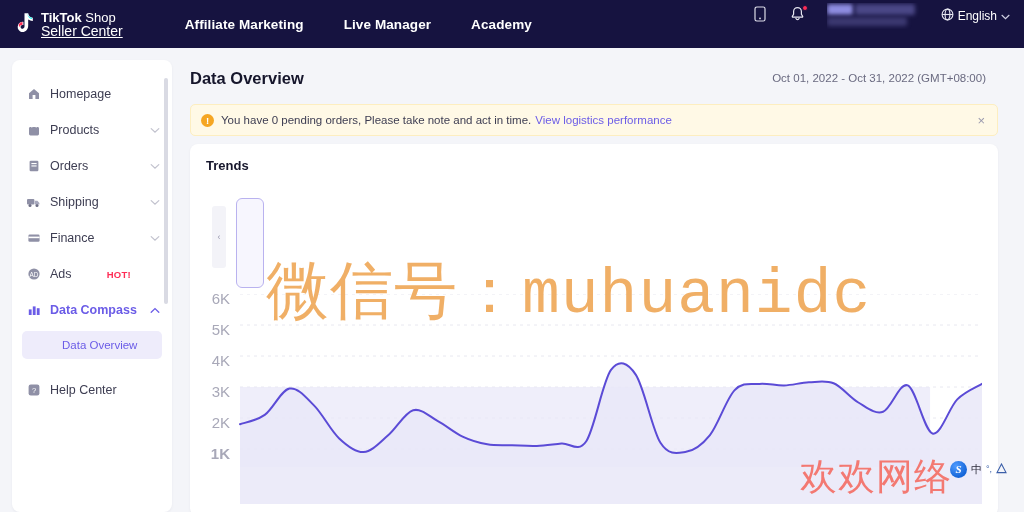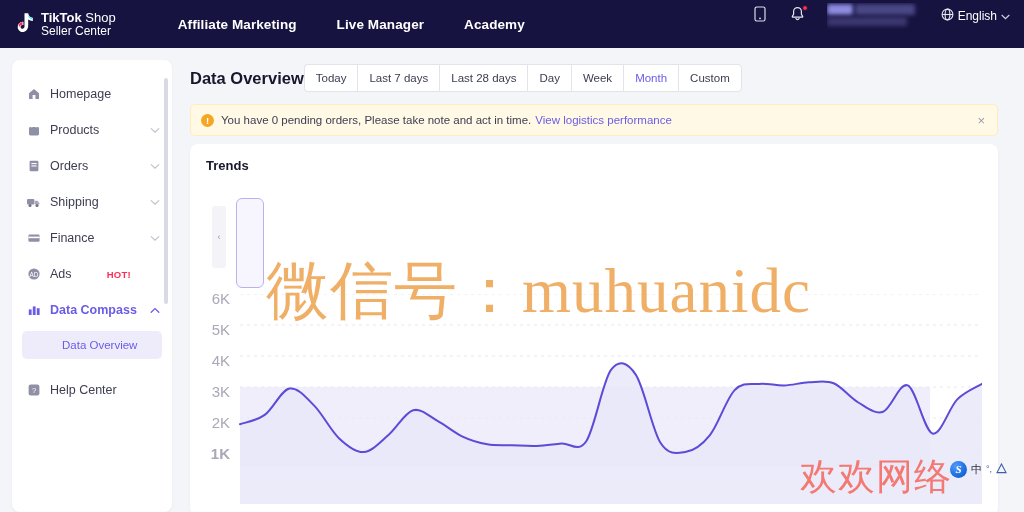--- a/index.html
+++ b/index.html
@@ -17,21 +17,21 @@
     background: #161340;
     display: flex; align-items: center;
     z-index: 40;
   }
   .logo-wrap { display: flex; align-items: center; margin-left: 14px; }
   .tt-note { width: 22px; height: 24px; position: relative; margin-right: 5px; }
   .logo-text { color: #fff; line-height: 12.5px; padding-top: 1px; }
   .logo-l1 { font-size: 13px; }
   .logo-l1 b { font-weight: 700; }
   .logo-l1 span.shop { font-weight: 400; }
-  .logo-l2 { font-size: 12px; font-weight: 400; }
+  .logo-l2 { font-size: 14px; font-weight: 400; text-decoration: underline; }
 
   .mainlinks { display: flex; align-items: center; margin-left: 62px; gap: 40px; }
   .mainlink {
     color: #fff; font-size: 13.5px; font-weight: 700;
     letter-spacing: .1px; cursor: pointer; white-space: nowrap;
   }
 
   .nav-right {
     position: absolute; right: 8px; top: 0; height: 32px;
     display: flex; align-items: center; gap: 8px;
@@ -184,21 +184,21 @@
   .chart-area { position: absolute; left: 16px; top: 150px; width: 776px; height: 210px; }
   .chart-svg { position: absolute; left: 0; top: 0; }
   .ylab {
     position: absolute; font-size: 15px; color: #a8a8b8;
     width: 24px; text-align: right;
   }
 
   
   .wm-orange {
     position: absolute; left: 266px; top: 248px;
-    font-family: Liberation Serif, serif;
+    font-family: Liberation Mono, monospace;
     font-size: 63px; color: #efa95a; opacity: .92;
     white-space: nowrap; z-index: 30; pointer-events: none;
     letter-spacing: 1px;
     text-align: right;
   }
   .wm-red {
     position: absolute; left: 800px; top: 452px;
     font-family: "Liberation Serif", serif;
     font-size: 37px; color: #f4736b; opacity: .95;
     white-space: nowrap; z-index: 30; pointer-events: none;
@@ -412,29 +412,21 @@
 
     <div class="side-scroll-track">
       <div class="side-scroll-thumb"></div>
     </div>
   </div>
 
   <div class="main">
 
     <div class="page-head">
       <div class="page-title">Data Overview</div>
-      <div class="btn-group">
-        <button class="btn-seg">Today</button>
-        <button class="btn-seg">Last 7 days</button>
-        <button class="btn-seg">Last 28 days</button>
-        <button class="btn-seg">Day</button>
-        <button class="btn-seg">Week</button>
-        <button class="btn-seg active">Month</button>
-        <button class="btn-seg">Custom</button>
-      </div>
+      <div class="daterange">Oct 01, 2022 - Oct 31, 2022 (GMT+08:00)</div>
     </div>
 
     <div class="banner">
       <span class="warn-icon">!</span>
       <span>You have 0 pending orders, Please take note and act in time.</span>
       <span class="banner-link">View logistics performance</span>
       <span class="banner-x">×</span>
     </div>
 
     <div class="card">

